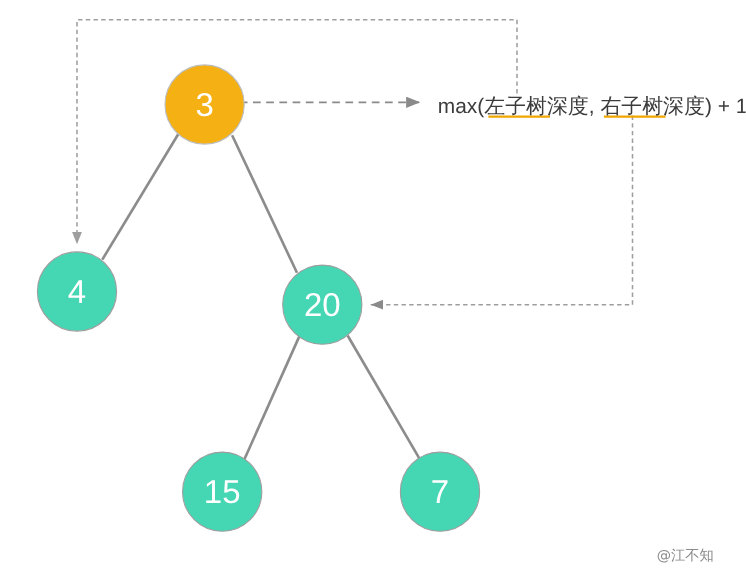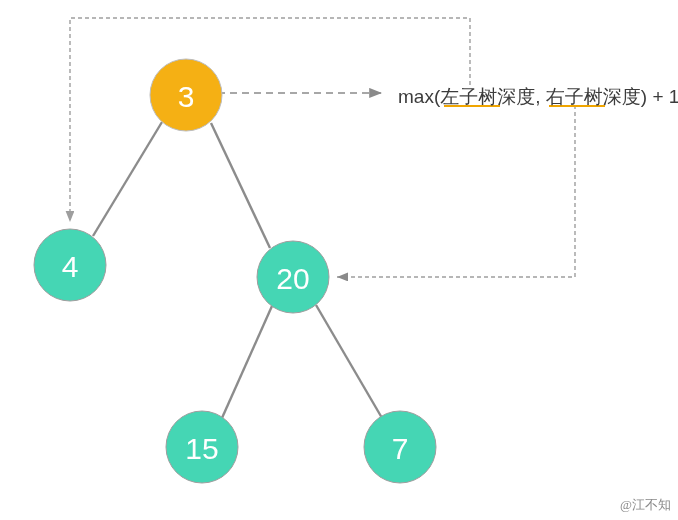--- a/index.html
+++ b/index.html
@@ -115,15 +115,15 @@
     <g>
       <line x1="444" y1="106" x2="500" y2="106" stroke="#F0A500" stroke-width="2.2"></line>
       <line x1="549" y1="106" x2="605" y2="106" stroke="#F0A500" stroke-width="2.2"></line>
     </g>
   </svg>
 
   <div class="formula-text" style="left:398px; top:84px;">
     <span>max(</span><span>左子树</span><span>深度</span><span>, </span><span>右子树</span><span>深度</span><span>) + 1</span>
   </div>
 
-  <div class="watermark" style="left:620px; top:496px;font-family:Liberation Serif, serif;">@江不知</div>
+  <div class="watermark" style="left:597px; top:496px;">@江不知</div>
 
 </div>
 
 </body></html>

